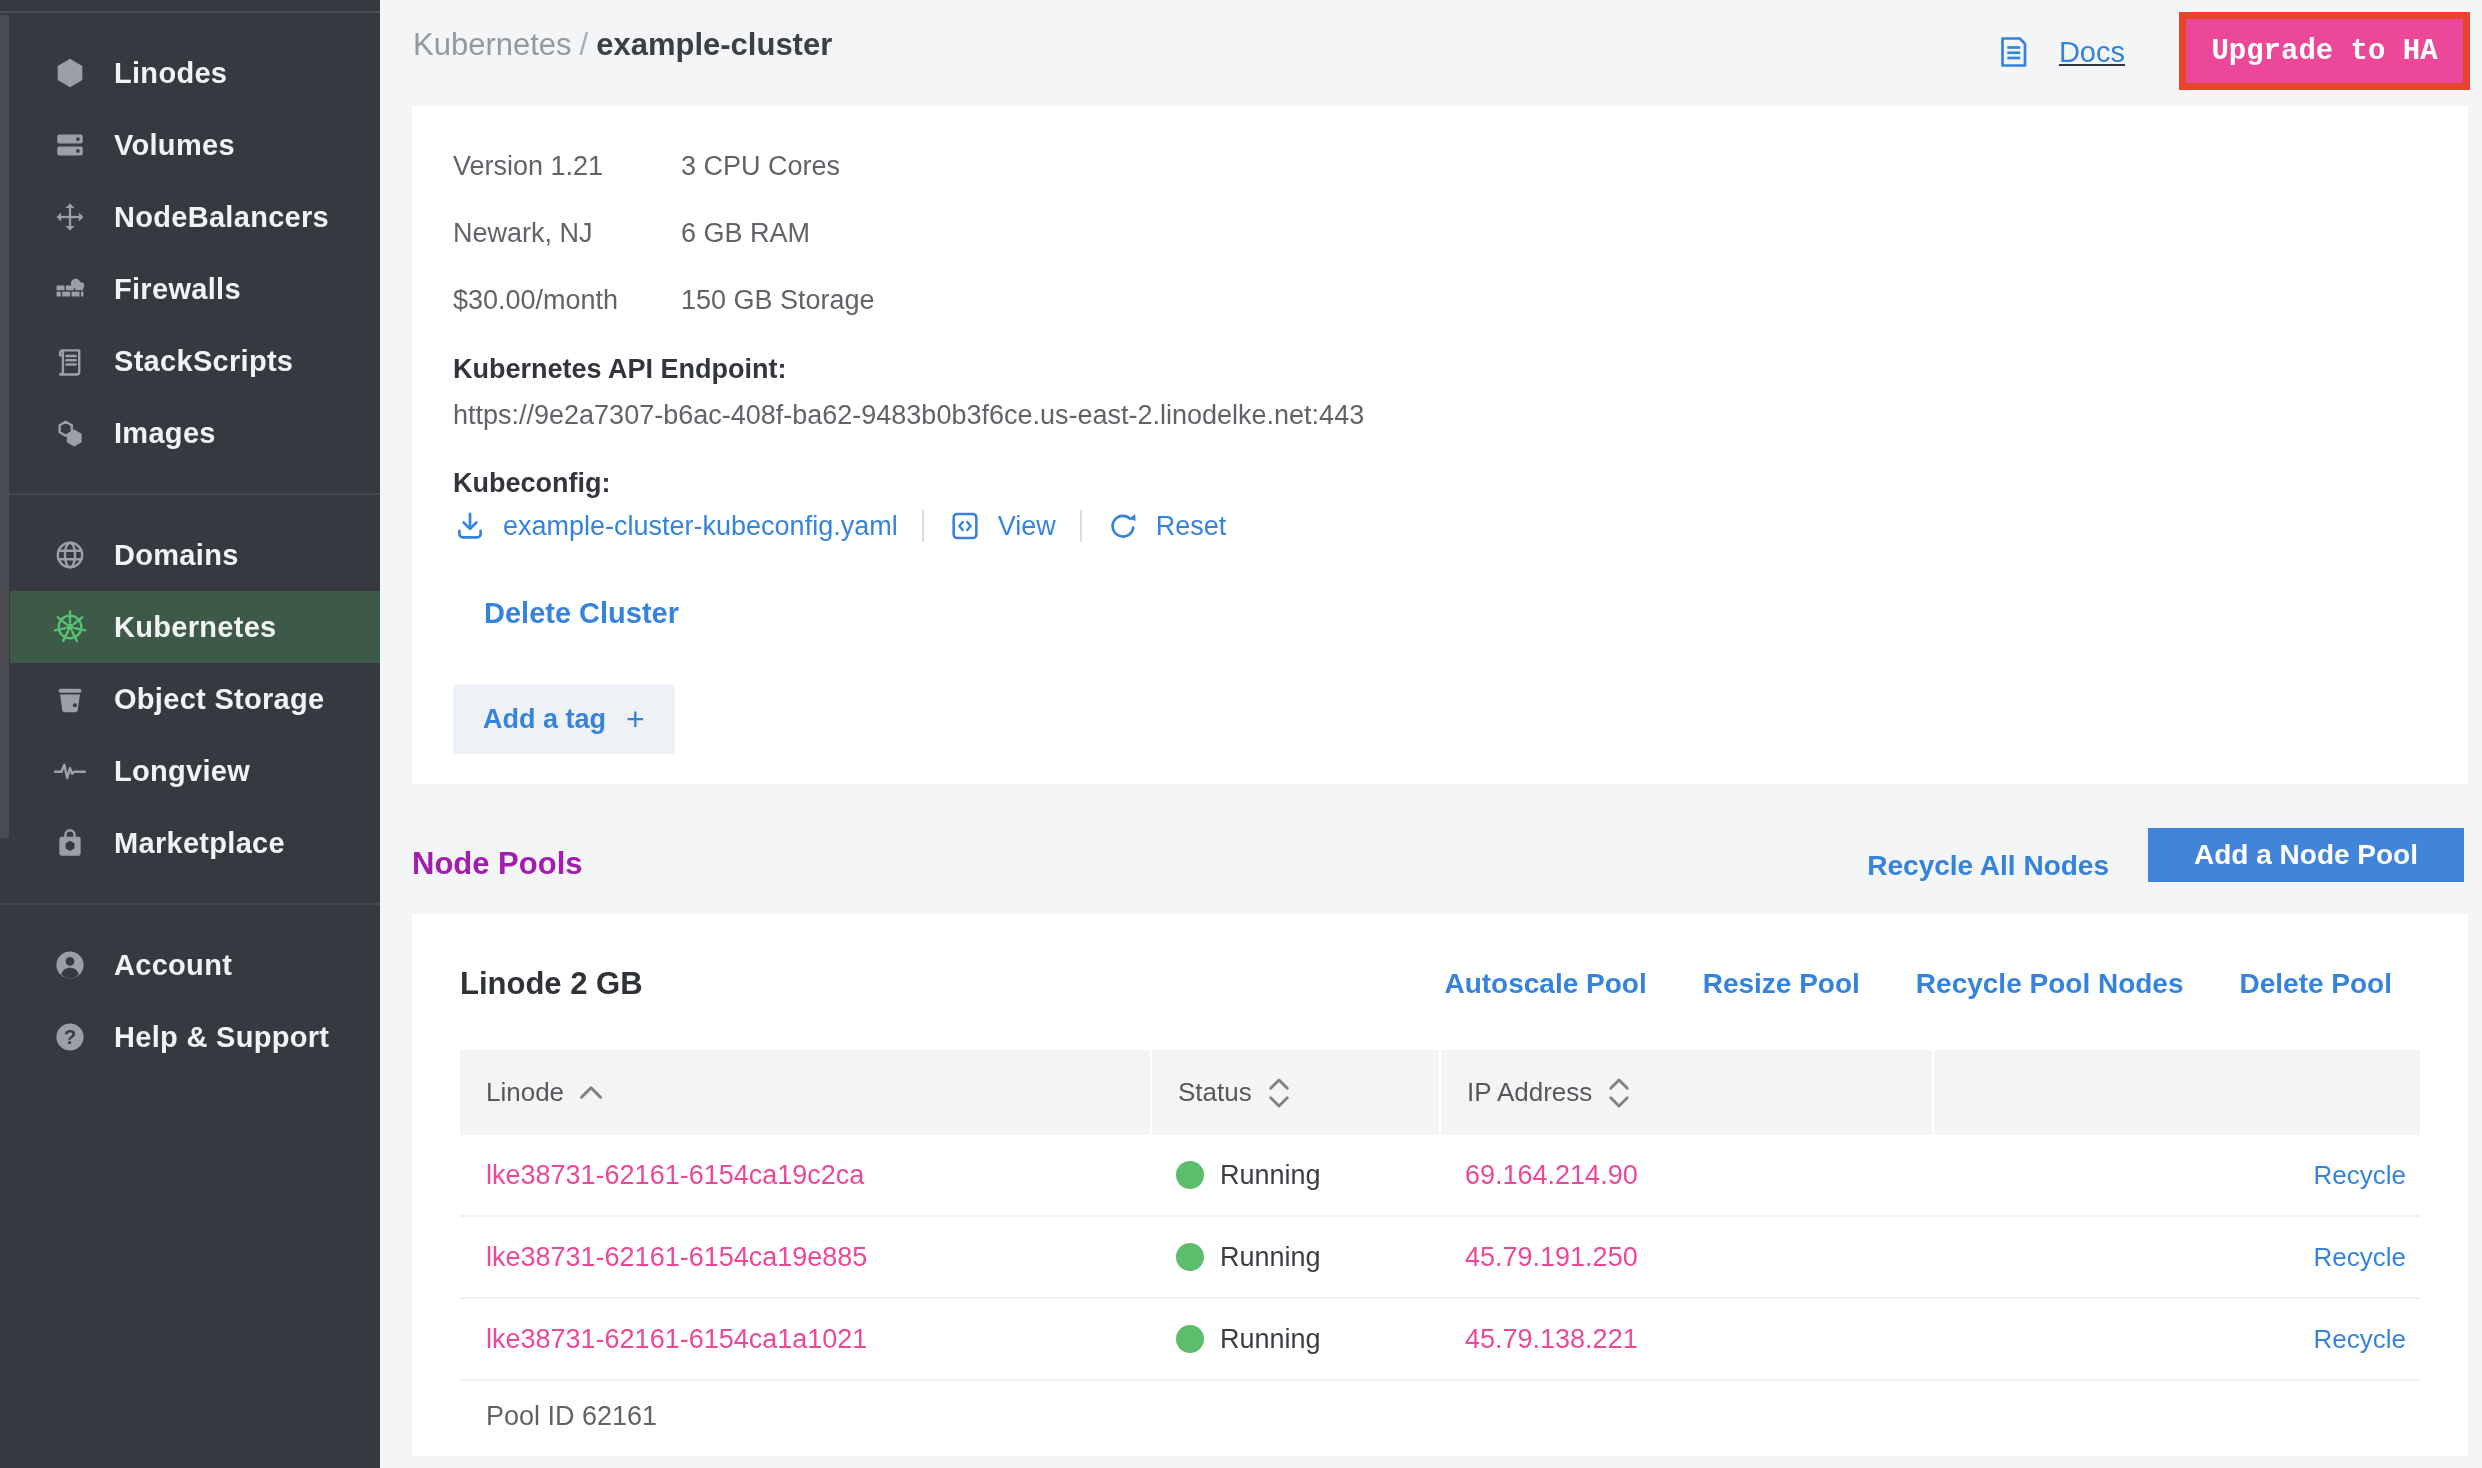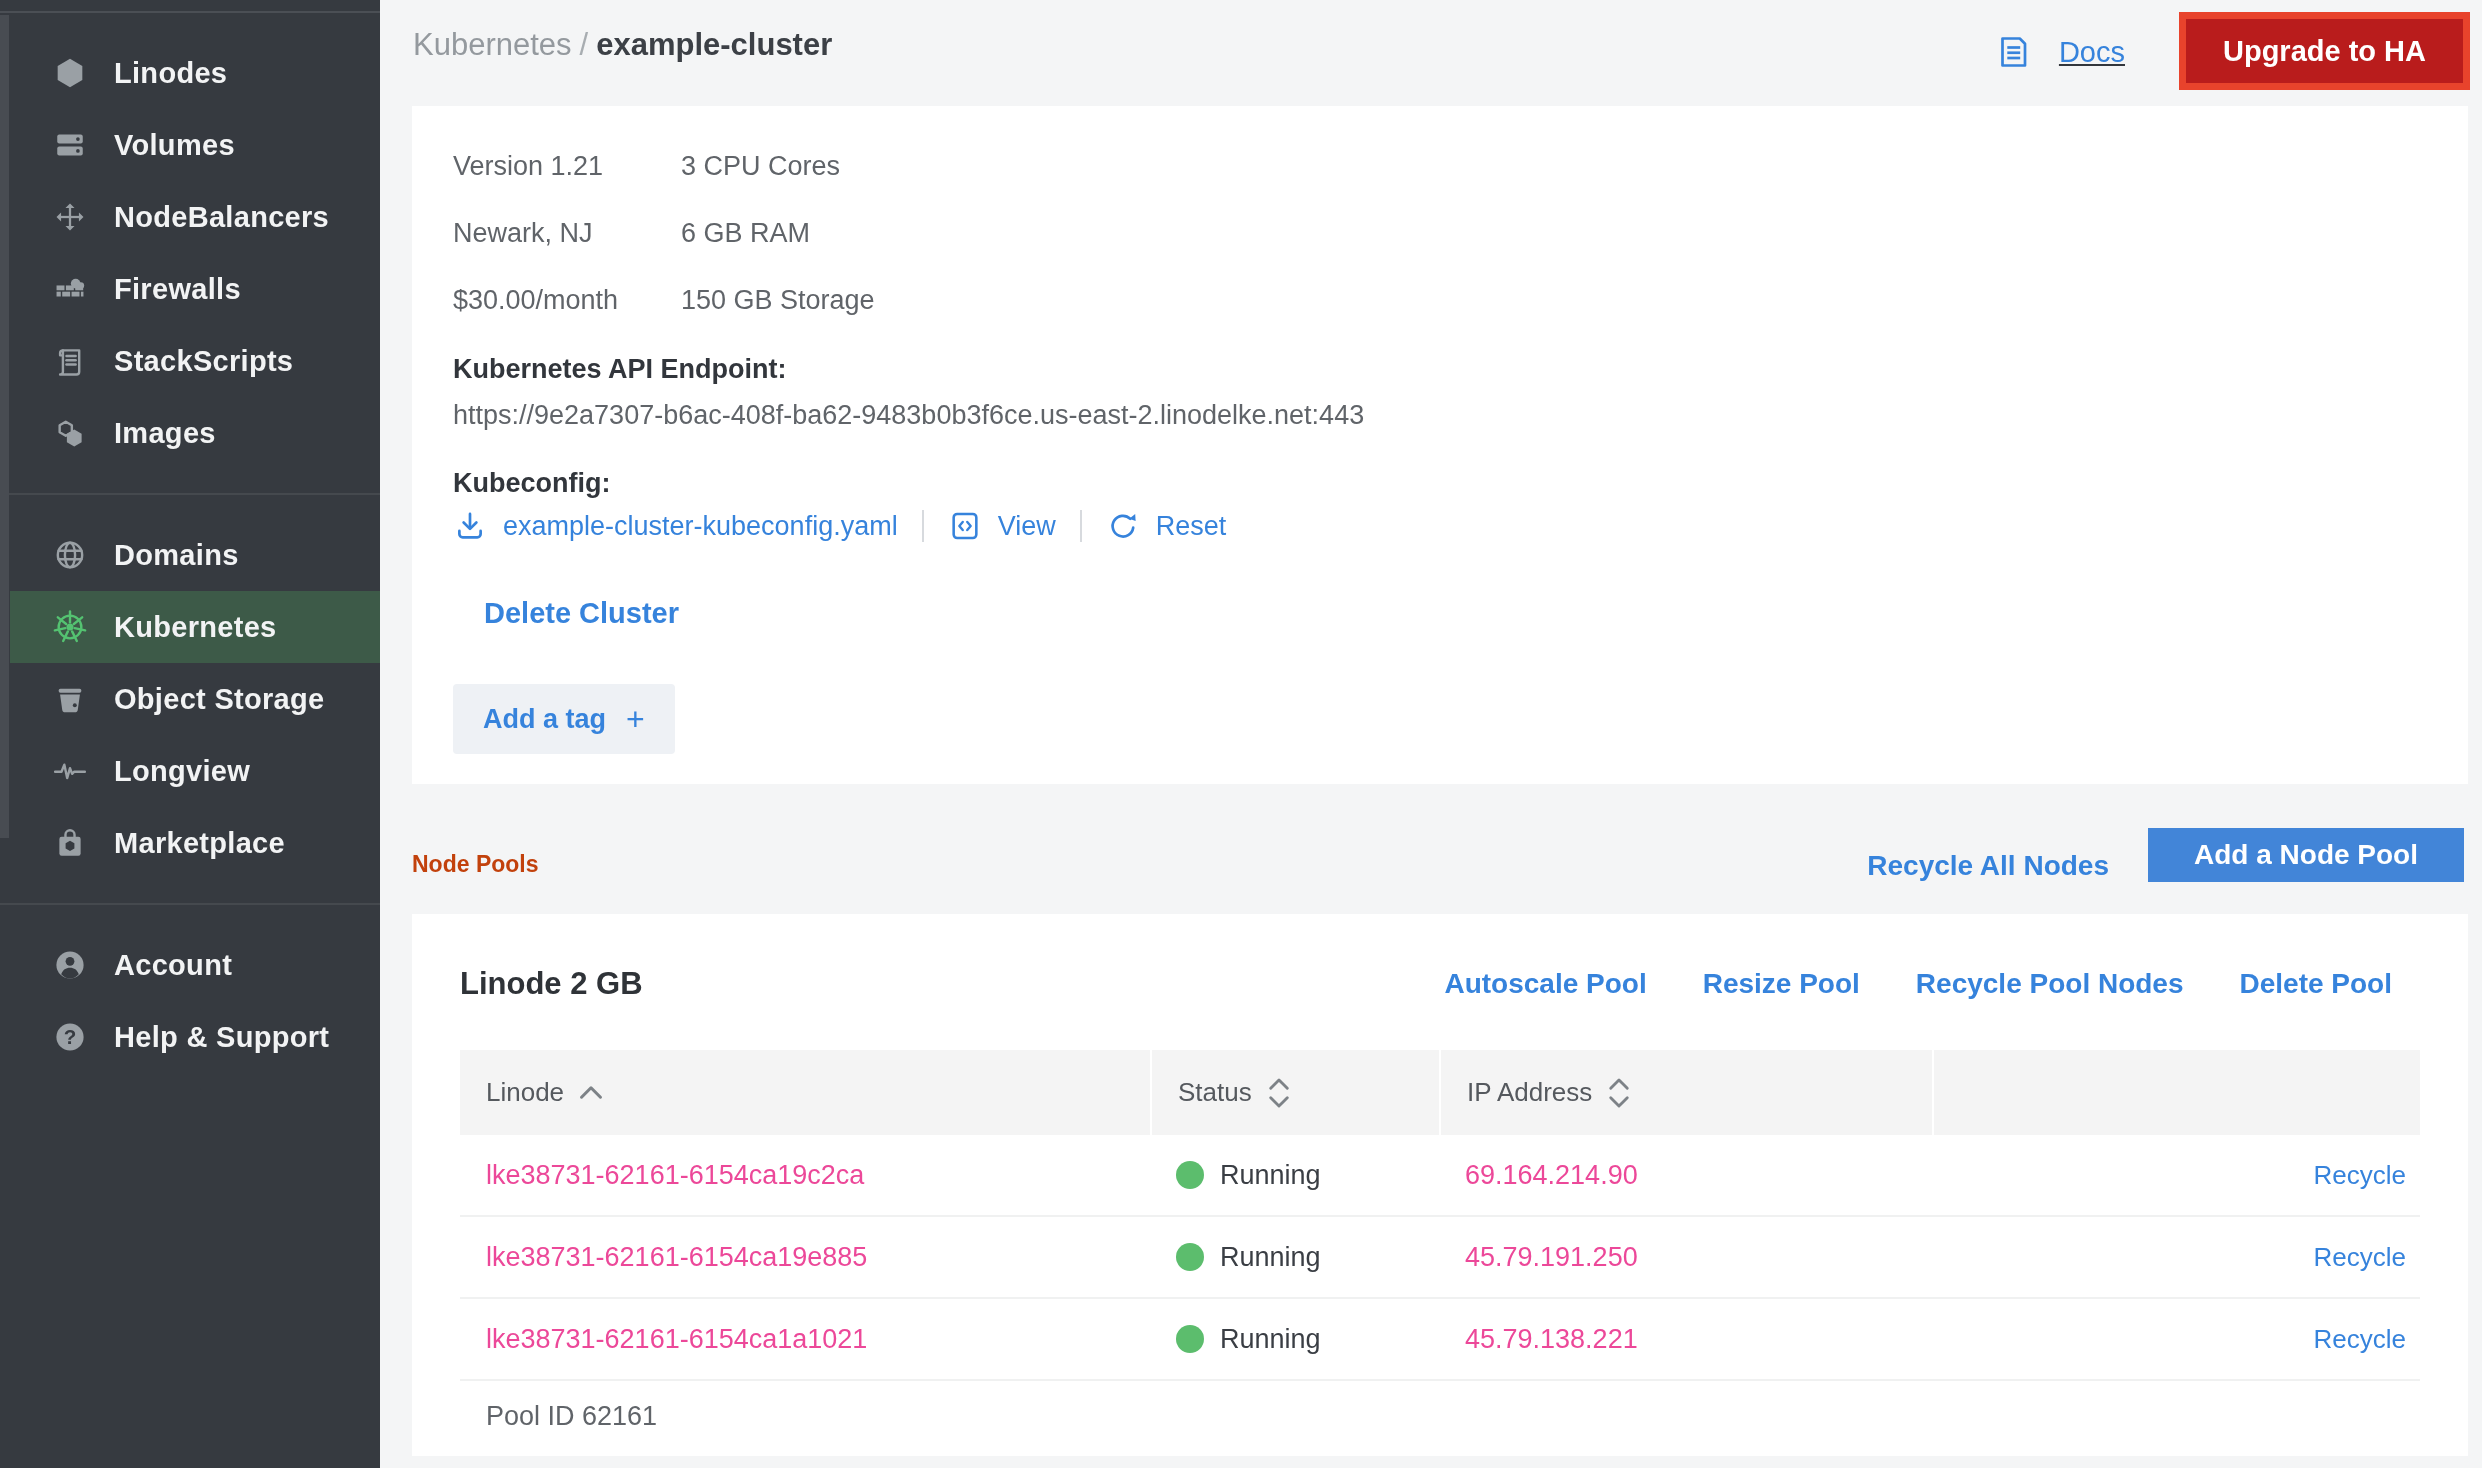--- a/index.html
+++ b/index.html
@@ -27,43 +27,43 @@
   
   .main { position:relative; width:2102px; }
   .main-header { position:relative; height:106px; }
   .breadcrumb { position:absolute; left:33px; top:25px; font-size:31px; line-height:40px; }
   .crumb-section { color:#94999e; }
   .crumb-sep { color:#a8adb1; padding:0 8px; }
   .crumb-current { color:#3c4046; font-weight:700; }
   .docs-link { position:absolute; right:357px; top:34px; display:flex; align-items:center; gap:28px; cursor:pointer;text-decoration:underline; }
   .docs-link span { color:#3683dc; font-size:29px; }
   .upgrade-wrap { position:absolute; right:12px; top:12px; border:7px solid #e8432c; }
-  .upgrade-btn { width:277px; height:64px; background:#b91c1c; color:#fff; font-weight:700;
+  .upgrade-btn { width:277px; height:64px; background:#ec4899; color:#fff; font-weight:700;
     font-size:29px; display:flex; align-items:center; justify-content:center; border:none; cursor:pointer;
-    font-family:Liberation Sans, sans-serif; }
+    font-family:Liberation Mono, monospace; }
 
   
   .panel { background:#fff; margin:0 14px 0 32px; }
   .panel.summary { height:678px; padding:44px 40px 24px 41px; }
   .spec-grid { display:grid; grid-template-columns:228px auto; row-gap:34px; font-size:27px; line-height:33px; color:#606469; width:700px; }
   .api-label, .kcfg-label { margin-top:36px; font-size:27px; line-height:33px; font-weight:700; color:#32363c; }
   .api-url { margin-top:13px; font-size:27px; line-height:33px; color:#606469; }
   .kcfg-label { margin-top:35px; }
   .kcfg-row { margin-top:8px; height:36px; display:flex; align-items:center; gap:16px; }
   .kcfg-row .lnk { color:#3683dc; font-size:27px; cursor:pointer; }
   .vsep { width:2px; height:32px; background:#d7dade; margin:0 8px; }
   .delete-cluster { margin:52px 0 0 31px; font-size:29px; line-height:34px; font-weight:700; color:#3683dc; cursor:pointer; width:fit-content; }
   .add-tag { margin-top:54px; height:70px; width:fit-content; padding:0 30px; background:#eef1f5; border-radius:4px;
     display:flex; align-items:center; gap:20px; cursor:pointer; }
   .add-tag .t { color:#3683dc; font-size:27px; font-weight:700; }
   .add-tag .p { color:#3683dc; font-size:32px; font-weight:400; }
 
   
   .pools-header { position:relative; height:130px; }
-  .pools-title { position:absolute; left:32px; top:62px; font-size:23px; line-height:36px; font-weight:700; color:#c2410c; }
+  .pools-title { position:absolute; left:32px; top:62px; font-size:31px; line-height:36px; font-weight:700; color:#a21caf; }
   .recycle-all { position:absolute; right:373px; top:66px; font-size:28px; line-height:32px; font-weight:700; color:#3683dc; cursor:pointer; }
   .add-pool-btn { position:absolute; right:18px; top:44px; width:316px; height:54px; background:#4285d8; color:#fff;
     border:none; font-family:inherit; font-size:28px; font-weight:700; display:flex; align-items:center; justify-content:center; cursor:pointer; }
 
   
   .panel.pool { height:542px; padding:0 48px; }
   .pool-top { display:flex; justify-content:space-between; align-items:center; padding-top:52px; height:88px; }
   .pool-name { font-size:31px; line-height:36px; font-weight:700; color:#2f3338; }
   .pool-actions { display:flex; gap:56px; padding-right:28px; }
   .pool-actions span { color:#3683dc; font-size:28px; font-weight:700; cursor:pointer; }

